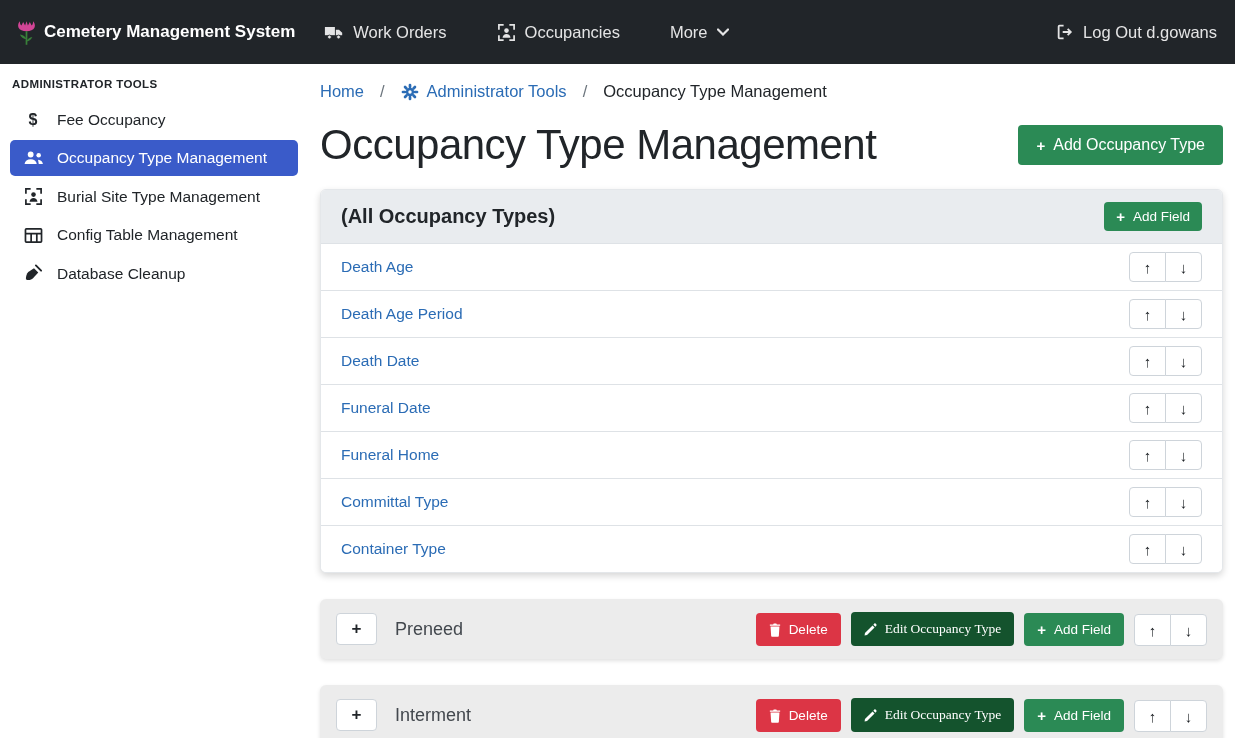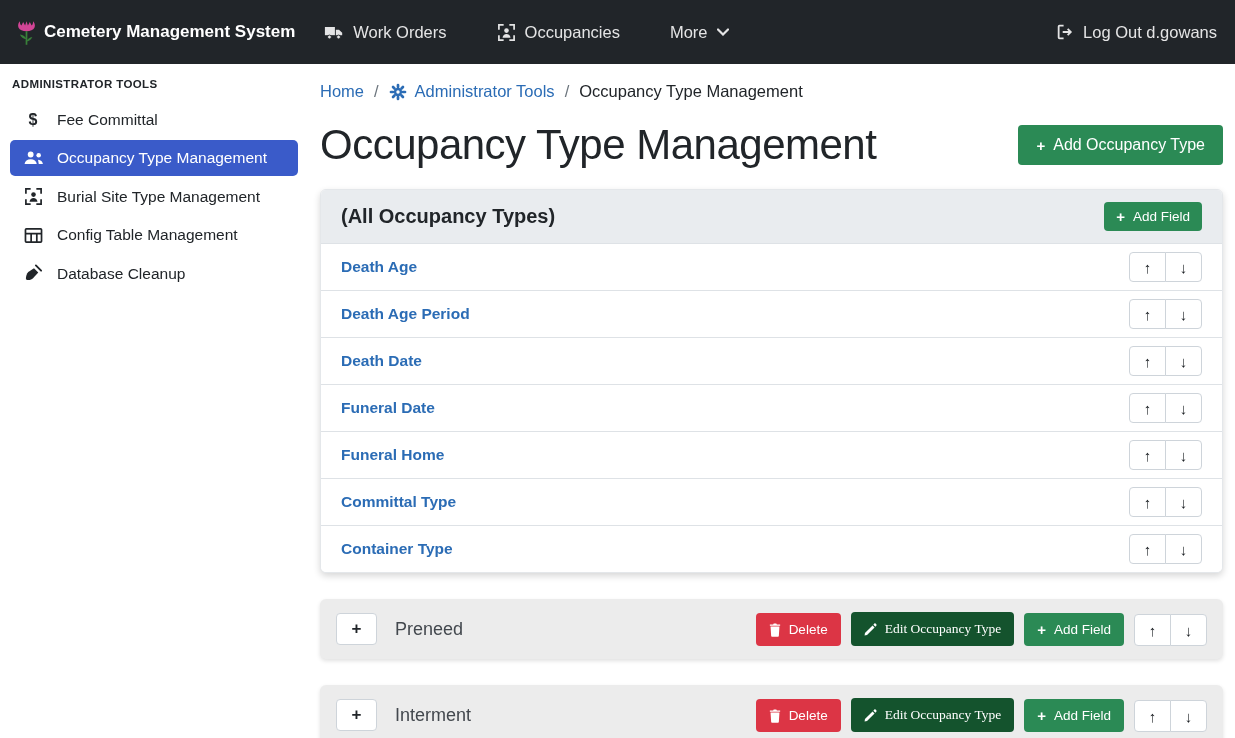--- a/index.html
+++ b/index.html
@@ -37,21 +37,21 @@
     font-size: 15.5px; color: #212529; cursor: pointer; text-decoration: none;
   }
   .side-item .icon { width: 22px; display: flex; justify-content: center; color: #212529; }
   .side-item.active { background: #3a5bc9; color: #fff; }
   .side-item.active .icon { color: #fff; }
   .dollar-glyph { font-weight: 700; font-size: 16px; }
 
   .main { flex: 1; min-width: 0; padding: 14px 12px 0 12px; }
 
   
-  .breadcrumb { display: flex; align-items: center; gap: 10px; font-size: 16.5px; padding: 4px 0 0 0; }
+  .breadcrumb { display: flex; align-items: center; gap: 16px; font-size: 16.5px; padding: 4px 0 0 0; }
   .breadcrumb a { color: #2b6cb5; text-decoration: none; cursor: pointer; display: flex; align-items: center; gap: 8px; }
   .breadcrumb .sep { color: #6c757d; }
   .crumb-current { color: #212529; }
   .gear { color: #2b6cb5; }
 
   
   .title-row { display: flex; align-items: center; margin-top: 20px; }
   h1 { margin: 0; font-size: 42px; font-weight: 500; letter-spacing: -.5px; color: #212529; white-space: nowrap; }
 
   .btn {
@@ -71,21 +71,21 @@
     margin-top: 20px; border: 1px solid #e4e7ea; border-radius: 6px;
     box-shadow: 0 3px 7px rgba(0,0,0,.16); overflow: hidden; background: #fff;
   }
   .card-header { background: #e9ecef; padding: 12px 20px; display: flex; align-items: center; gap: 48px; }
   .card-title { font-size: 20px; font-weight: 600; color: #212529; }
   .card-header .btn { margin-left: auto; }
   .field-row {
     display: flex; align-items: center; padding: 8px 20px;
     border-top: 1px solid #dee2e6; background: #fff;
   }
-  .field-link { color: #2b6cb5; font-weight: 700; font-size: 15.5px; text-decoration: none; cursor: pointer; }
+  .field-link { color: #2b6cb5; font-weight: 400; font-size: 15.5px; text-decoration: none; cursor: pointer; }
   .updown { display: flex; margin-left: auto; }
   .btn-outline {
     background: #fff; border: 1px solid #ced4da; color: #212529;
     width: 37px; height: 30px; display: flex; align-items: center; justify-content: center;
     font-size: 15px; cursor: pointer; font-family: inherit; padding: 0;
   }
   .updown .btn-outline:first-child { border-radius: 4px 0 0 4px; }
   .updown .btn-outline:last-child  { border-radius: 0 4px 4px 0; margin-left: -1px; }
 
   
@@ -165,21 +165,21 @@
     </a>
   </header>
 
   <div class="layout">
 
     <aside class="sidebar">
       <div class="sidebar-heading">ADMINISTRATOR TOOLS</div>
 
       <a class="side-item">
         <span class="icon dollar-glyph">$</span>
-        <span>Fee Committal</span>
+        <span>Fee Occupancy</span>
       </a>
 
       <a class="side-item active">
         <span class="icon">
           <svg width="21" height="16" viewBox="0 0 22 17" fill="currentColor">
             <circle cx="8" cy="4.8" r="3.1"></circle>
             <path d="M1.5 15c.4-3.4 3-5.2 6.5-5.2s6.1 1.8 6.5 5.2z"></path>
             <circle cx="16.5" cy="5.5" r="2.4"></circle>
             <path d="M15.8 10.3c3 .2 4.9 1.9 5.2 4.7h-4.4z"></path>
           </svg>

